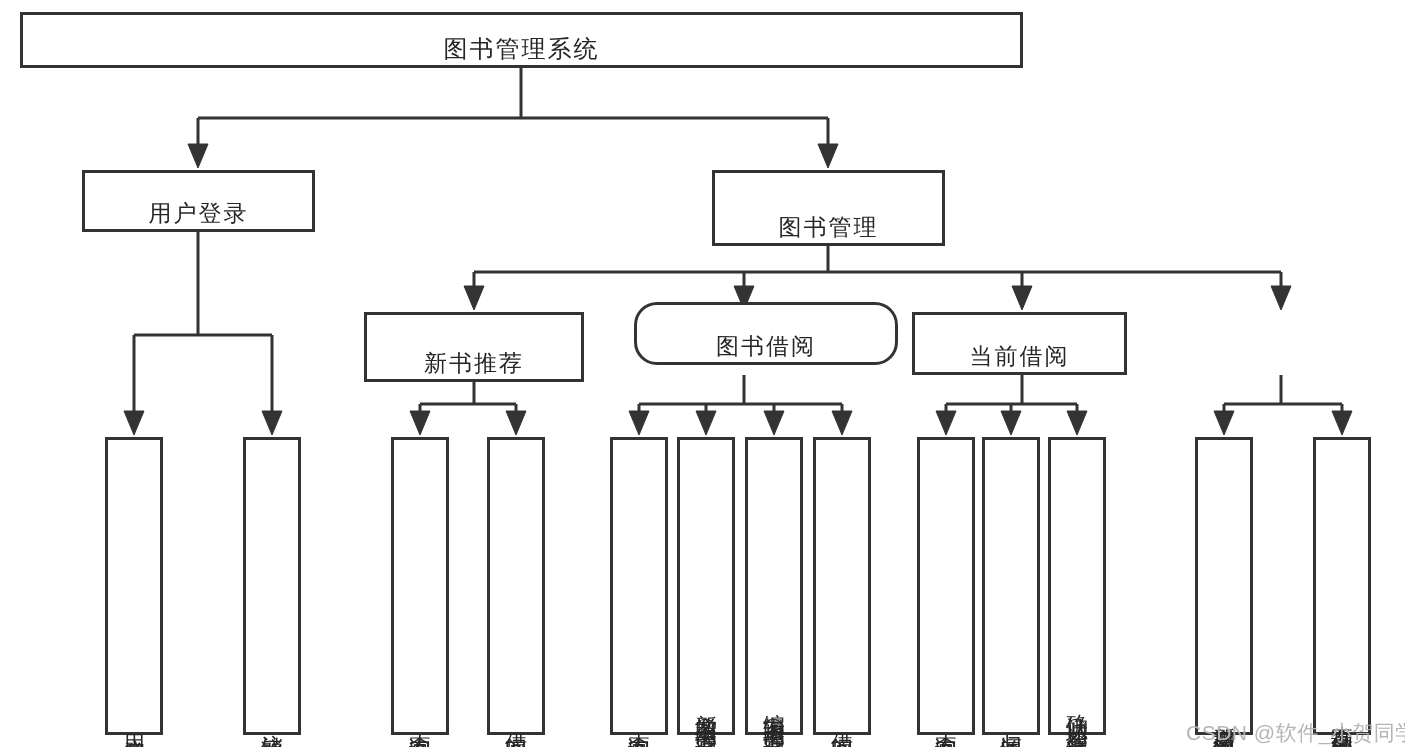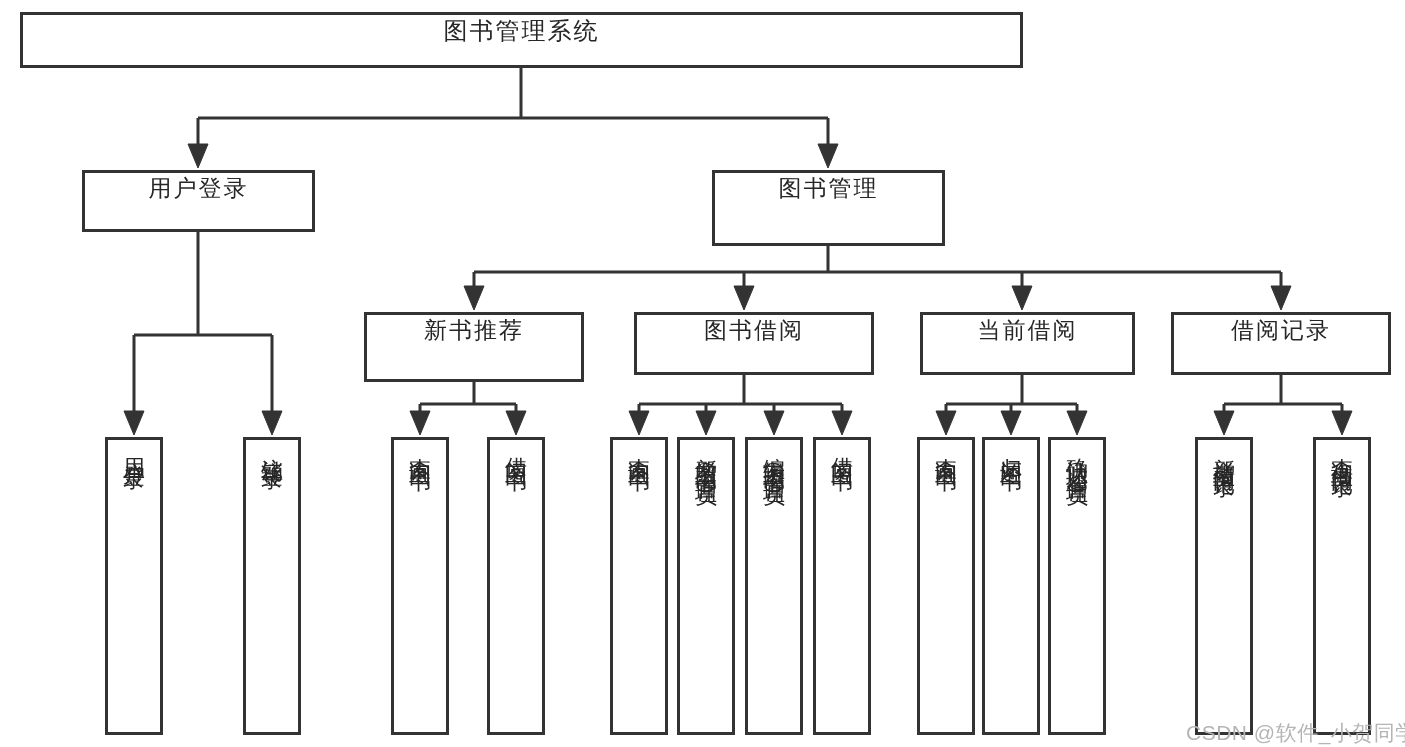--- a/index.html
+++ b/index.html
@@ -31,21 +31,21 @@
     stroke: var(--line, #333333);
     stroke-width: 1;
   }
   .node {
     position: absolute;
     box-sizing: border-box;
     border: 3px solid var(--line, #333333);
     background: #ffffff;
     color: var(--text, #262626);
     display: flex;
-    align-items: flex-start;
+    align-items: flex-end;
     justify-content: center;
     z-index: 2;
   }
   .node-h {
     font-size: 23px;
     letter-spacing: 2px;
     white-space: nowrap;
   }
   .node-root { font-size: 24px; }
   .node-leaf .vtext {
@@ -113,28 +113,25 @@
   <div class="node node-h" style="left:82px; top:170px; width:233px; height:62px;">
     <span>用户登录</span>
   </div>
   <div class="node node-h" style="left:712px; top:170px; width:233px; height:76px;">
     <span>图书管理</span>
   </div>
 
   <div class="node node-h" style="left:364px; top:312px; width:220px; height:70px;">
     <span>新书推荐</span>
   </div>
-  <div class="node node-h" style="left:634px; top:312px; width:240px; height:63px;">
+  <div class="node node-h" style="left:634px; top:302px; width:264px; height:63px;border-radius:23px;">
     <span>图书借阅</span>
   </div>
-  <div class="node node-h" style="left:912px; top:312px; width:215px; height:63px;margin-left:8px;">
+  <div class="node node-h" style="left:912px; top:312px; width:215px; height:63px;">
     <span>当前借阅</span>
-  </div>
-  <div class="node node-h" style="left:1171px; top:312px; width:220px; height:63px;">
-    <span>借阅记录</span>
   </div>
 
   <div class="node node-leaf" style="left:105px; top:437px; width:58px; height:298px;">
     <span class="vtext">用户登录</span>
   </div>
   <div class="node node-leaf" style="left:243px; top:437px; width:58px; height:298px;">
     <span class="vtext">注销登录</span>
   </div>
 
   <div class="node node-leaf" style="left:391px; top:437px; width:58px; height:298px;">

